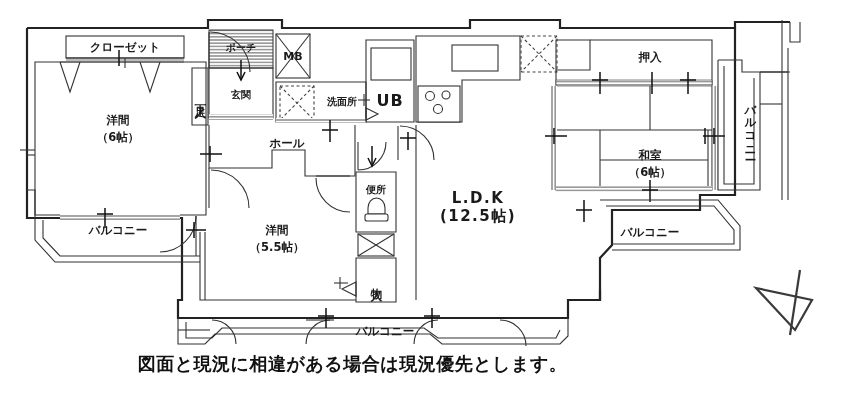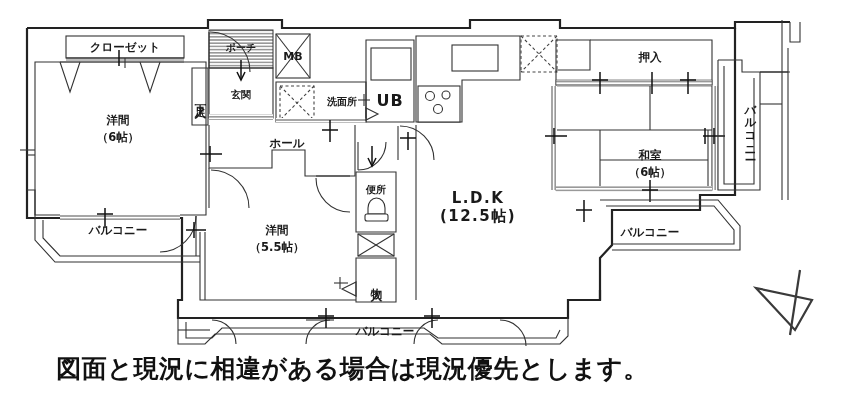--- a/index.html
+++ b/index.html
@@ -7,21 +7,21 @@
   body{
     width:857px;height:401px;position:relative;overflow:hidden;
     font-family:"DejaVu Sans","Liberation Sans",sans-serif;
     color:#1a1a1a;
   }
   #plan{position:absolute;left:0;top:0;width:857px;height:401px;}
   .caption{
     position:absolute;left:0;top:352px;width:705px;
     text-align:center;
     font-family:"DejaVu Sans","Liberation Sans",sans-serif;
-    font-size:25px;font-weight:bold;letter-spacing:0.5px;
+    font-size:18px;font-weight:bold;letter-spacing:0.5px;
     color:#111111;
     white-space:nowrap;
   }
   svg text{
     font-family:"DejaVu Sans","Liberation Sans",sans-serif;
     fill:#1a1a1a;
     dominant-baseline:middle;
   }
   .lbl{font-size:11.5px;font-weight:bold;text-anchor:middle;}
   .lbl-sm{font-size:10px;font-weight:bold;text-anchor:middle;}

